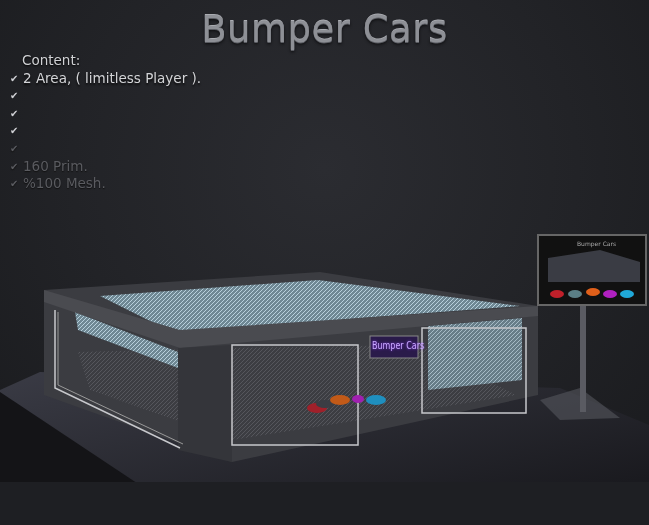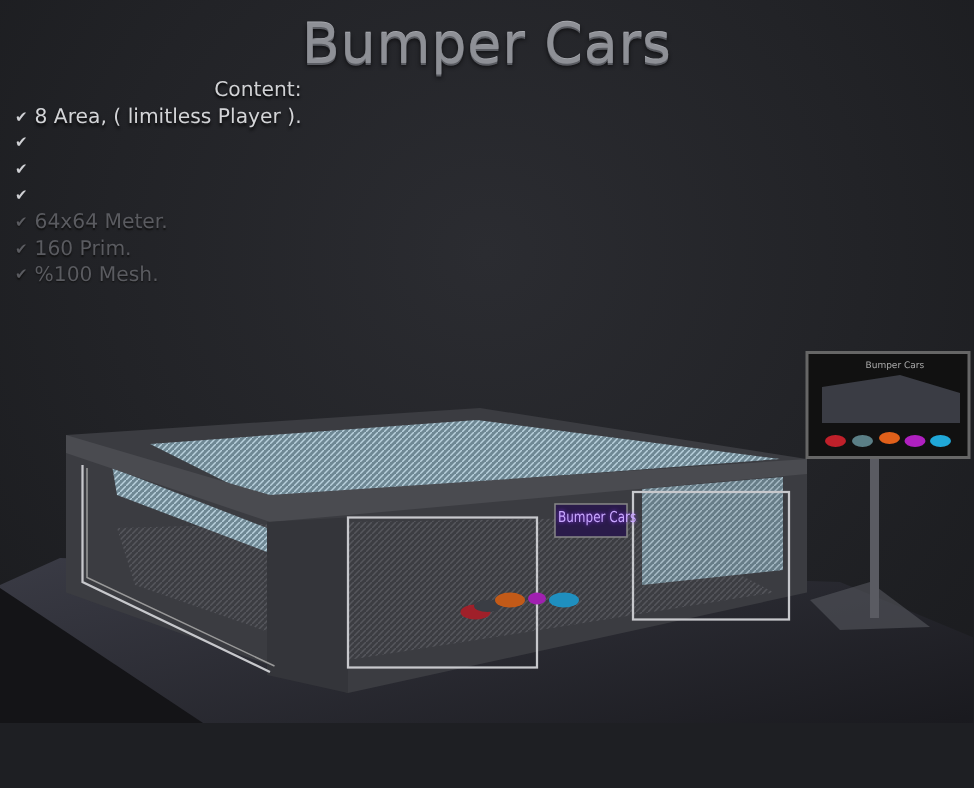--- a/index.html
+++ b/index.html
@@ -2,21 +2,21 @@
 <html><head>
 <meta charset="utf-8">
 <style>
   html,body{margin:0;padding:0;}
   body{width:649px;height:525px;overflow:hidden;background:#1e1f23;font-family:"DejaVu Sans",sans-serif;}
   .stage{position:relative;width:649px;height:482px;overflow:hidden;
     background:radial-gradient(ellipse at 50% 35%,#2b2c31 0%,#222327 55%,#1a1b1e 100%);}
   .title{position:absolute;left:0;right:0;top:8px;text-align:center;font-size:37px;letter-spacing:0.5px;
     color:#8e9096;text-shadow:0 1px 0 #5a5c62,0 2px 3px #0c0c0e,0 -1px 0 #b0b2b8;}
   .features{position:absolute;left:10px;top:52px;font-size:13.5px;line-height:17.6px;}
-  .features .head{padding-left:12px;color:#d0d1d4;text-shadow:0 1px 2px #000;text-align:right;}
+  .features .head{padding-left:12px;color:#d0d1d4;text-shadow:0 1px 2px #000;}
   .feat{display:flex;align-items:center;}
   .feat .chk{width:13px;font-size:10px;color:#cfd0d4;}
   .feat .txt{color:#d3d4d7;text-shadow:0 2px 2px #0b0b0c;}
   .feat.dim .chk,.feat.dim .txt{color:#5a5b60;text-shadow:0 1px 1px #111;}
   .logo{position:absolute;left:568px;top:460px;width:78px;height:55px;border:1.5px solid #cfd0d3;border-radius:50%;}
   .logo span{position:absolute;left:7px;top:20px;font-size:10px;font-weight:bold;color:#e8e8ea;white-space:nowrap;}
   .logo .horse{position:absolute;left:52px;top:10px;color:#bbb;font-size:20px;}
   svg{position:absolute;left:0;top:0;}
 </style>
 </head>
@@ -80,34 +80,33 @@
     <ellipse cx="610" cy="294" rx="7" ry="4" fill="#b020c0"></ellipse>
     <ellipse cx="627" cy="294" rx="7" ry="4" fill="#20a8d8"></ellipse>
   </svg>
 
   <div class="title">Bumper Cars</div>
 
   <div class="features">
     <div class="head">Content:</div>
     <div class="feat">
         <span class="chk">✔</span>
-        <span class="txt">8 Area, ( limitless Player ).</span>
+        <span class="txt">2 Area, ( limitless Player ).</span>
       </div>
     <div class="feat">
         <span class="chk">✔</span>
       </div>
     <div class="feat">
         <span class="chk">✔</span>
       </div>
     <div class="feat">
         <span class="chk">✔</span>
       </div>
     <div class="feat dim">
         <span class="chk">✔</span>
-        <span class="txt">64x64 Meter.</span>
       </div>
     <div class="feat dim">
         <span class="chk">✔</span>
         <span class="txt">160 Prim.</span>
       </div>
     <div class="feat dim">
         <span class="chk">✔</span>
         <span class="txt">%100 Mesh.</span>
       </div>
   </div>

